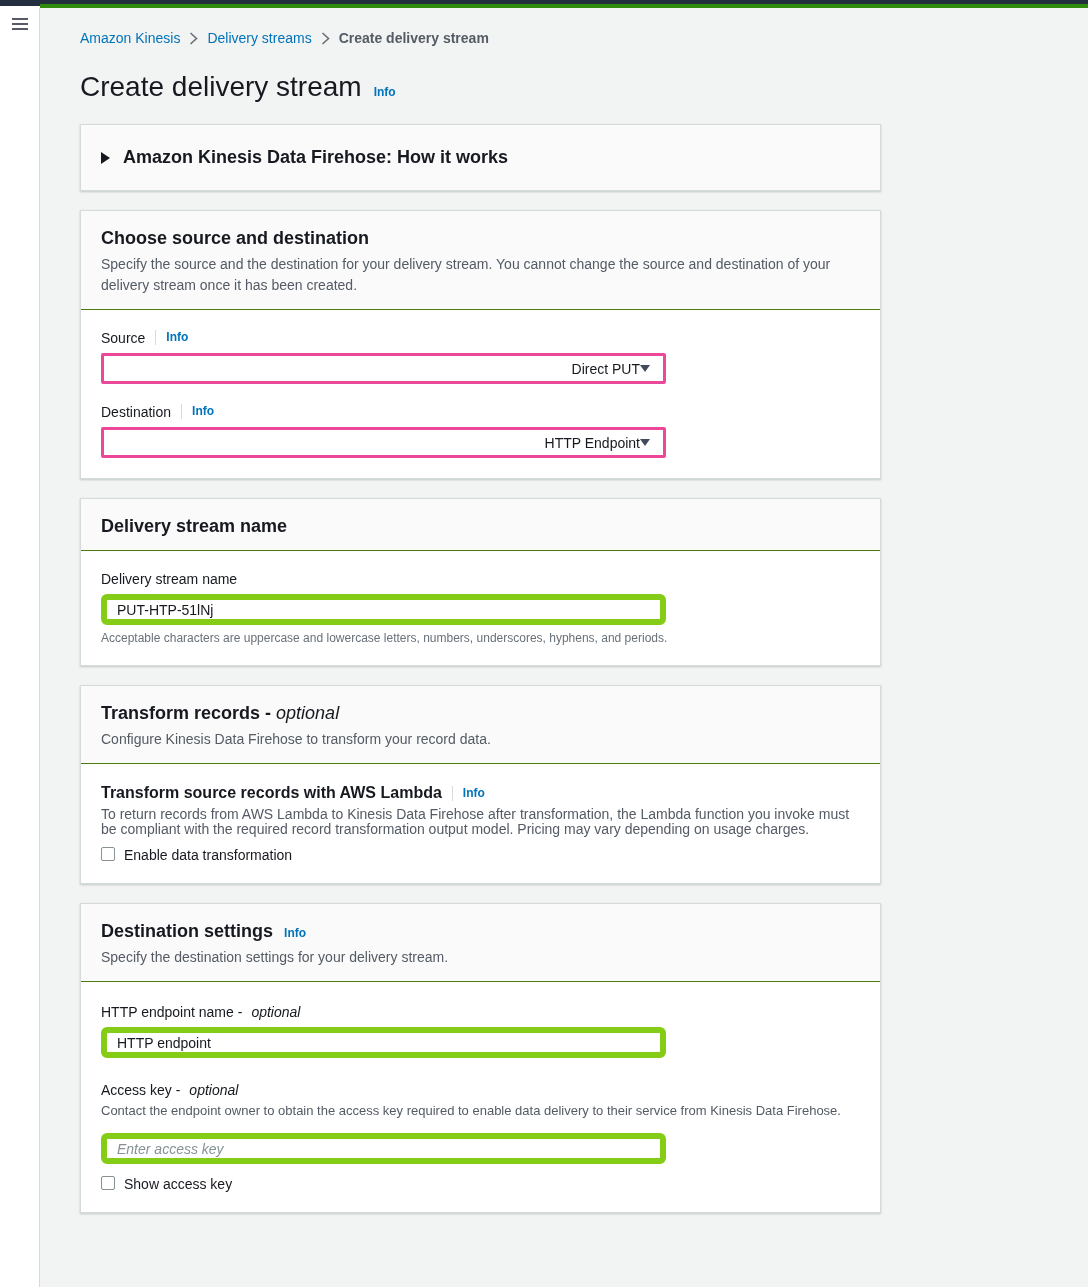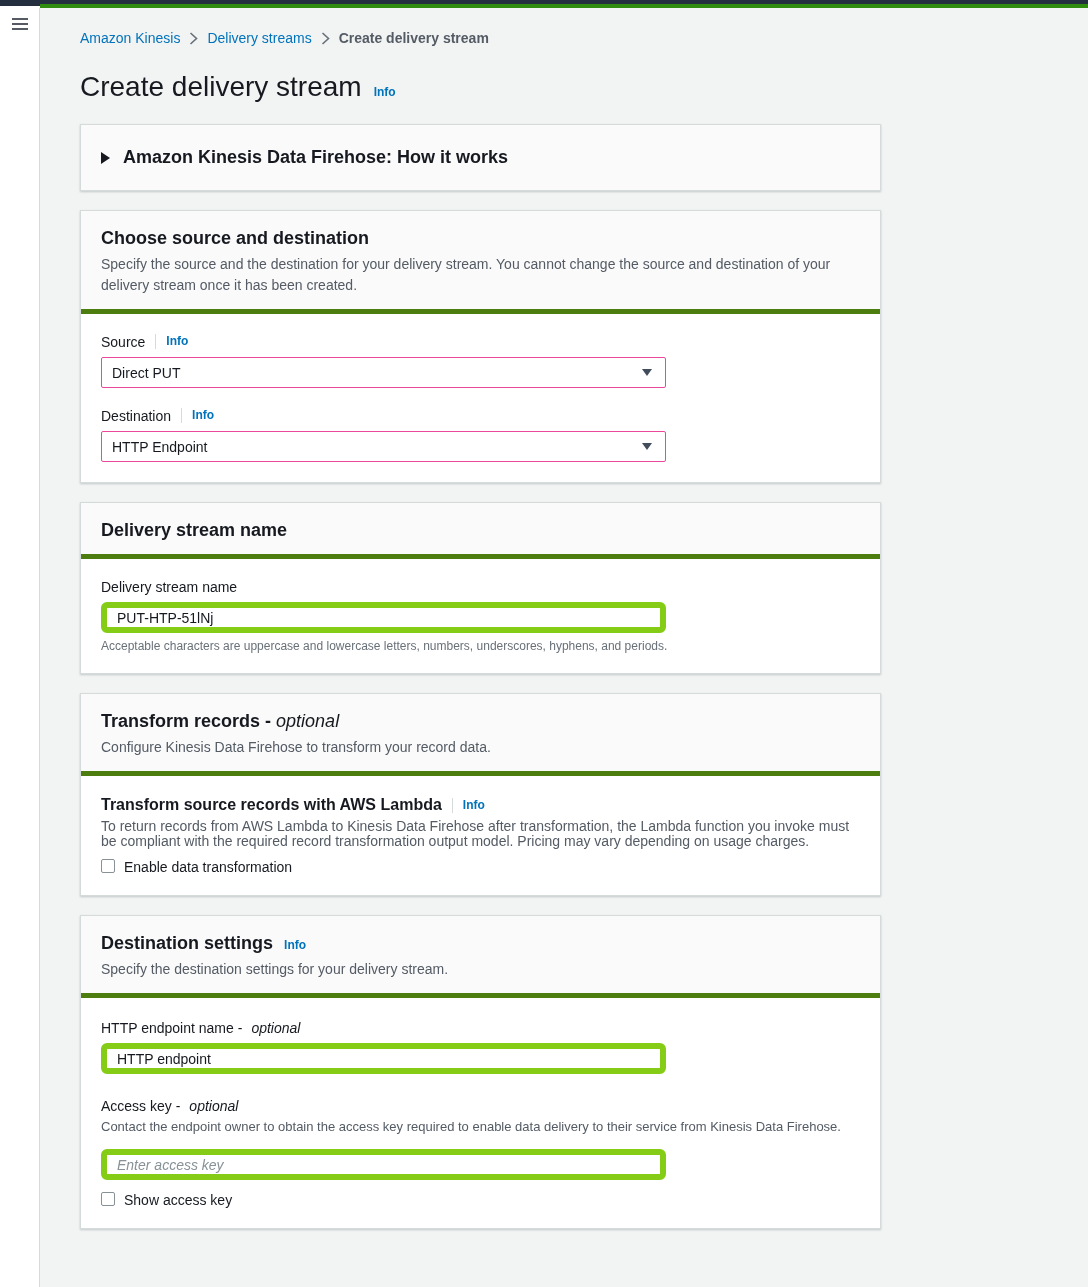--- a/index.html
+++ b/index.html
@@ -34,43 +34,43 @@
 
   h1.page-title { margin-top:25px; font-size:28px; font-weight:400; color:#16191f; letter-spacing:0; }
   .info-link { color:#0073bb; font-size:12px; font-weight:700; text-decoration:none; cursor:pointer; }
   h1 .info-link { margin-left:12px; }
 
   .card {
     width:801px; background:#fff; border:1px solid #d5dbdb;
     box-shadow:0 1px 2px rgba(0,28,36,.2);
     margin-top:19px;
   }
-  .card-header { background:#fafafa; border-bottom:5px solid #4d7c0f; padding:17px 20px 13px 20px; }
+  .card-header { background:#fafafa; border-bottom:1px solid #4d7c0f; padding:17px 20px 13px 20px; }
   .card-header h2 { font-size:18px; font-weight:700; color:#16191f; }
   .card-header .hdr-desc { margin-top:5px; font-size:14px; color:#545b64; line-height:21px; max-width:760px; }
   .card-body { padding:20px; }
 
   
   .expander { display:flex; align-items:center; padding:22px 20px; background:#fafafa; cursor:pointer; }
   .expander .tri {
     width:0; height:0; border-top:6px solid transparent; border-bottom:6px solid transparent;
     border-left:9px solid #16191f; margin-right:13px;
   }
   .expander .exp-title { font-size:18px; font-weight:700; }
 
   .field { margin-bottom:20px; }
   .field:last-child { margin-bottom:0; }
   .field-label-row { display:flex; margin-bottom:7px; font-size:14px; color:#16191f; }
   .vdiv { width:1px; height:15px; background:#d5dbdb; margin:0 10px; }
   .gap8 { width:9px; }
   .opt { font-style:italic; }
 
   .select-box {
-    width:565px; height:31px; border:1px solid #ec4899; border-radius:2px; background:#fff;
-    display:flex; align-items:center; justify-content:space-between;
+    width:565px; height:31px; border:3px solid #ec4899; border-radius:2px; background:#fff;
+    display:flex; align-items:center; justify-content:flex-end;
     padding:0 13px 0 10px; font-size:14px; cursor:pointer;
   }
   .caret { width:0; height:0; border-left:5px solid transparent; border-right:5px solid transparent; border-top:7px solid #414d5c; }
 
   input.text-input {
     width:565px; height:31px; border:6px solid #84cc16; border-radius:6px; background:#fff;
     padding:0 10px; font-size:14px; font-family:"Liberation Sans", sans-serif; color:#16191f;
   }
   input.text-input::placeholder { color:#879196; font-style:italic; opacity:1; }
 

